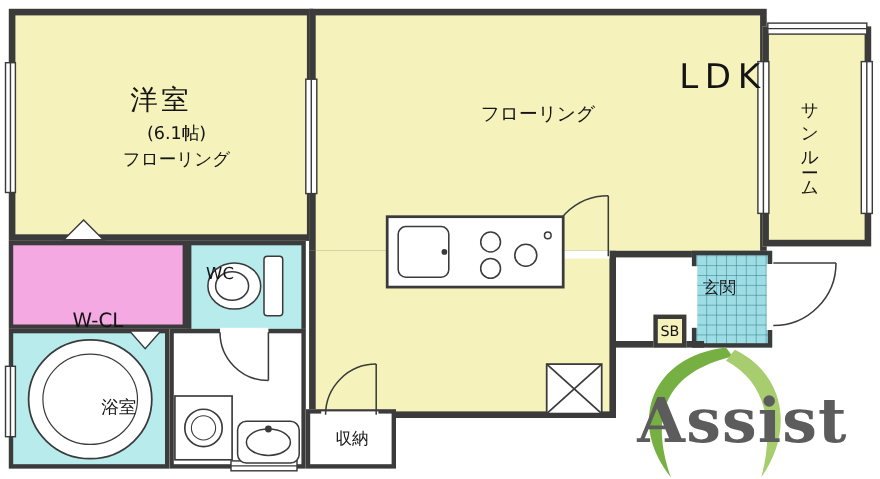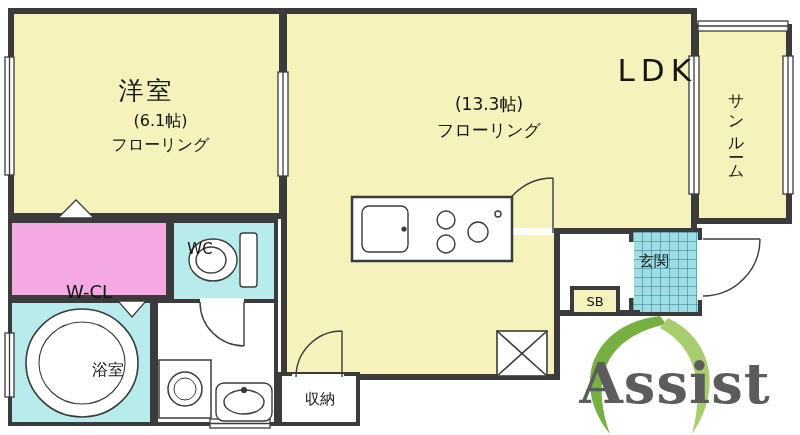--- a/index.html
+++ b/index.html
@@ -45,21 +45,21 @@
   <div class="abs yellow wall6" style="left:281px;top:228px;width:279px;height:152px;border-top:none;"></div>
   <div class="abs yellow wall6" style="left:693px;top:24px;width:99px;height:200px;"></div>
   <div class="abs pink wall4" style="left:8px;top:219px;width:162px;height:80px;"></div>
   <div class="abs cyan wall4" style="left:170px;top:219px;width:108px;height:84px;"></div>
   <div class="abs cyan wall4" style="left:8px;top:299px;width:146px;height:127px;"></div>
   <div class="abs white wall4" style="left:154px;top:299px;width:124px;height:127px;"></div>
   <div class="abs white wall4" style="left:278px;top:372px;width:82px;height:54px;"></div>
   <div class="abs tile wall4" style="left:629px;top:228px;width:73px;height:88px;"></div>
 
   <div class="abs" style="left:556px;top:310px;width:84px;height:6px;background:var(--wall,#3b3b3b);"></div>
-  <div class="abs yellow wall4" id="sb-box" style="left:570px;top:286px;width:50px;height:30px;">
+  <div class="abs yellow wall4" id="sb-box" style="left:594px;top:286px;width:30px;height:30px;">
     <span>SB</span>
   </div>
 
   <svg width="800" height="435" viewBox="0 0 800 435">
 
     <g stroke="var(--wall,#3b3b3b)" stroke-width="1.3">
       <rect x="5" y="57" width="9" height="118" fill="#fff"></rect>
         <line x1="9.5" y1="57" x2="9.5" y2="175"></line>
       <rect x="278" y="72" width="10" height="104" fill="#fff"></rect>
         <line x1="283" y1="72" x2="283" y2="176"></line>
@@ -149,21 +149,20 @@
   </svg>
 
   <div class="lbl" style="left:8px;top:76px;width:277px;">
     <div class="room-title">洋室</div>
     <div class="sub">(6.1帖)</div>
     <div class="sub">フローリング</div>
   </div>
 
   <div class="lbl" style="left:281px;top:52px;width:416px;">
     <div class="ldk-title">LDK</div>
-    <div class="sub2">(13.3帖)</div>
     <div class="sub2">フローリング</div>
   </div>
 
   <div class="lbl vert" style="left:727px;top:58px;height:140px;">サンルーム</div>
 
   <div class="lbl" style="left:8px;top:248px;width:162px;font-size:18px;margin-top:33px;">W-CL</div>
 
   <div class="lbl" style="left:174px;top:240px;width:52px;font-size:15px;">WC</div>
 
   <div class="lbl small-lbl" style="left:66px;top:360px;width:84px;font-size:16px;">浴室</div>

